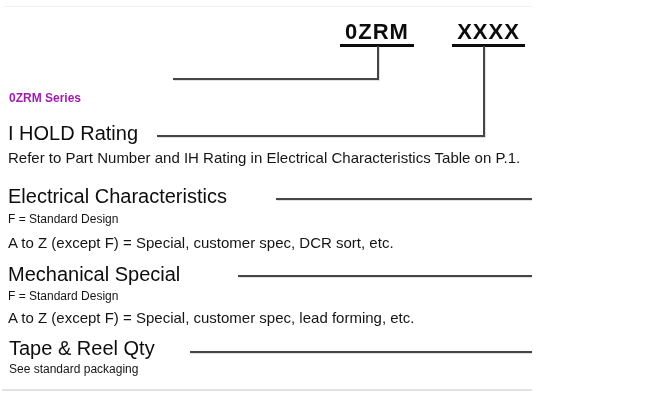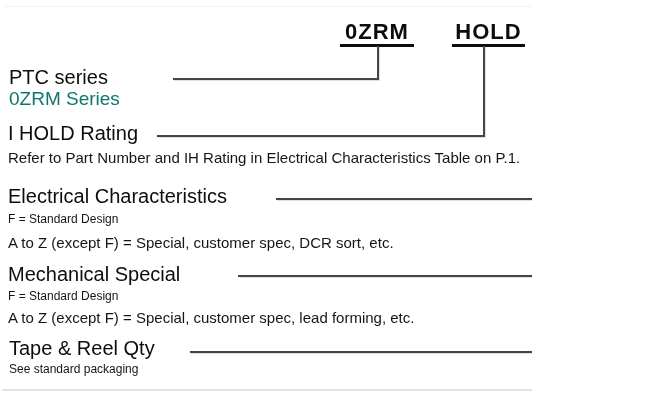--- a/index.html
+++ b/index.html
@@ -48,51 +48,50 @@
     line-height:22px;
   }
   .sec-sub{
     position:absolute;
     font-size:12px;
     font-weight:400;
     color:#151515;
     white-space:nowrap;
     line-height:17px;
   }
-  .sec-sub.bold{font-weight:400;font-size:19px;color:#0f766e;}
+  .sec-sub.bold{font-weight:700;font-size:12px;color:#a21caf;}
   .faint-rule{
     position:absolute;
     height:0;
     border-top:2px solid #e3e3e3;
   }
   .faint-rule.top{border-top:1px solid #f2f2f2;}
 </style>
 </head>
 <body>
 
 <div class="canvas">
 
   <div class="faint-rule top abs" style="left:4px;top:6px;width:656px;"></div>
   <div class="faint-rule abs" style="left:2px;top:389px;width:650px;"></div>
 
   <div class="code-seg" style="left:340px;width:74px;">0ZRM</div>
-  <div class="code-seg" style="left:452px;width:73px;">HOLD</div>
+  <div class="code-seg" style="left:452px;width:73px;">XXXX</div>
   <div class="code-seg code-group" style="left:547px;width:108px;">
     <span>X</span>
     <span>X</span>
     <span>XX</span>
   </div>
 
   <div class="connector" style="left:173px;top:46px;width:206px;height:34px;"></div>
   <div class="connector" style="left:157px;top:46px;width:328px;height:91px;"></div>
   <div class="connector" style="left:276px;top:46px;width:287px;height:154px;"></div>
   <div class="connector" style="left:238px;top:46px;width:360px;height:231px;"></div>
   <div class="connector" style="left:190px;top:46px;width:448px;height:307px;"></div>
 
-  <div class="sec-title" style="left:9px;top:66px;">PTC series</div>
   <div class="sec-sub bold" style="left:9px;top:90px;">0ZRM Series</div>
 
   <div class="sec-title" style="left:8px;top:122px;">I HOLD Rating</div>
   <div class="sec-sub" style="left:8px;top:149px;font-size:15px;">Refer to Part Number and IH Rating in Electrical Characteristics Table on P.1.</div>
 
   <div class="sec-title" style="left:8px;top:185px;">Electrical Characteristics</div>
   <div class="sec-sub" style="left:8px;top:211px;">F = Standard Design</div>
   <div class="sec-sub" style="left:8px;top:234px;font-size:15px;">A to Z (except F) = Special, customer spec, DCR sort, etc.</div>
 
   <div class="sec-title" style="left:8px;top:263px;">Mechanical Special</div>

